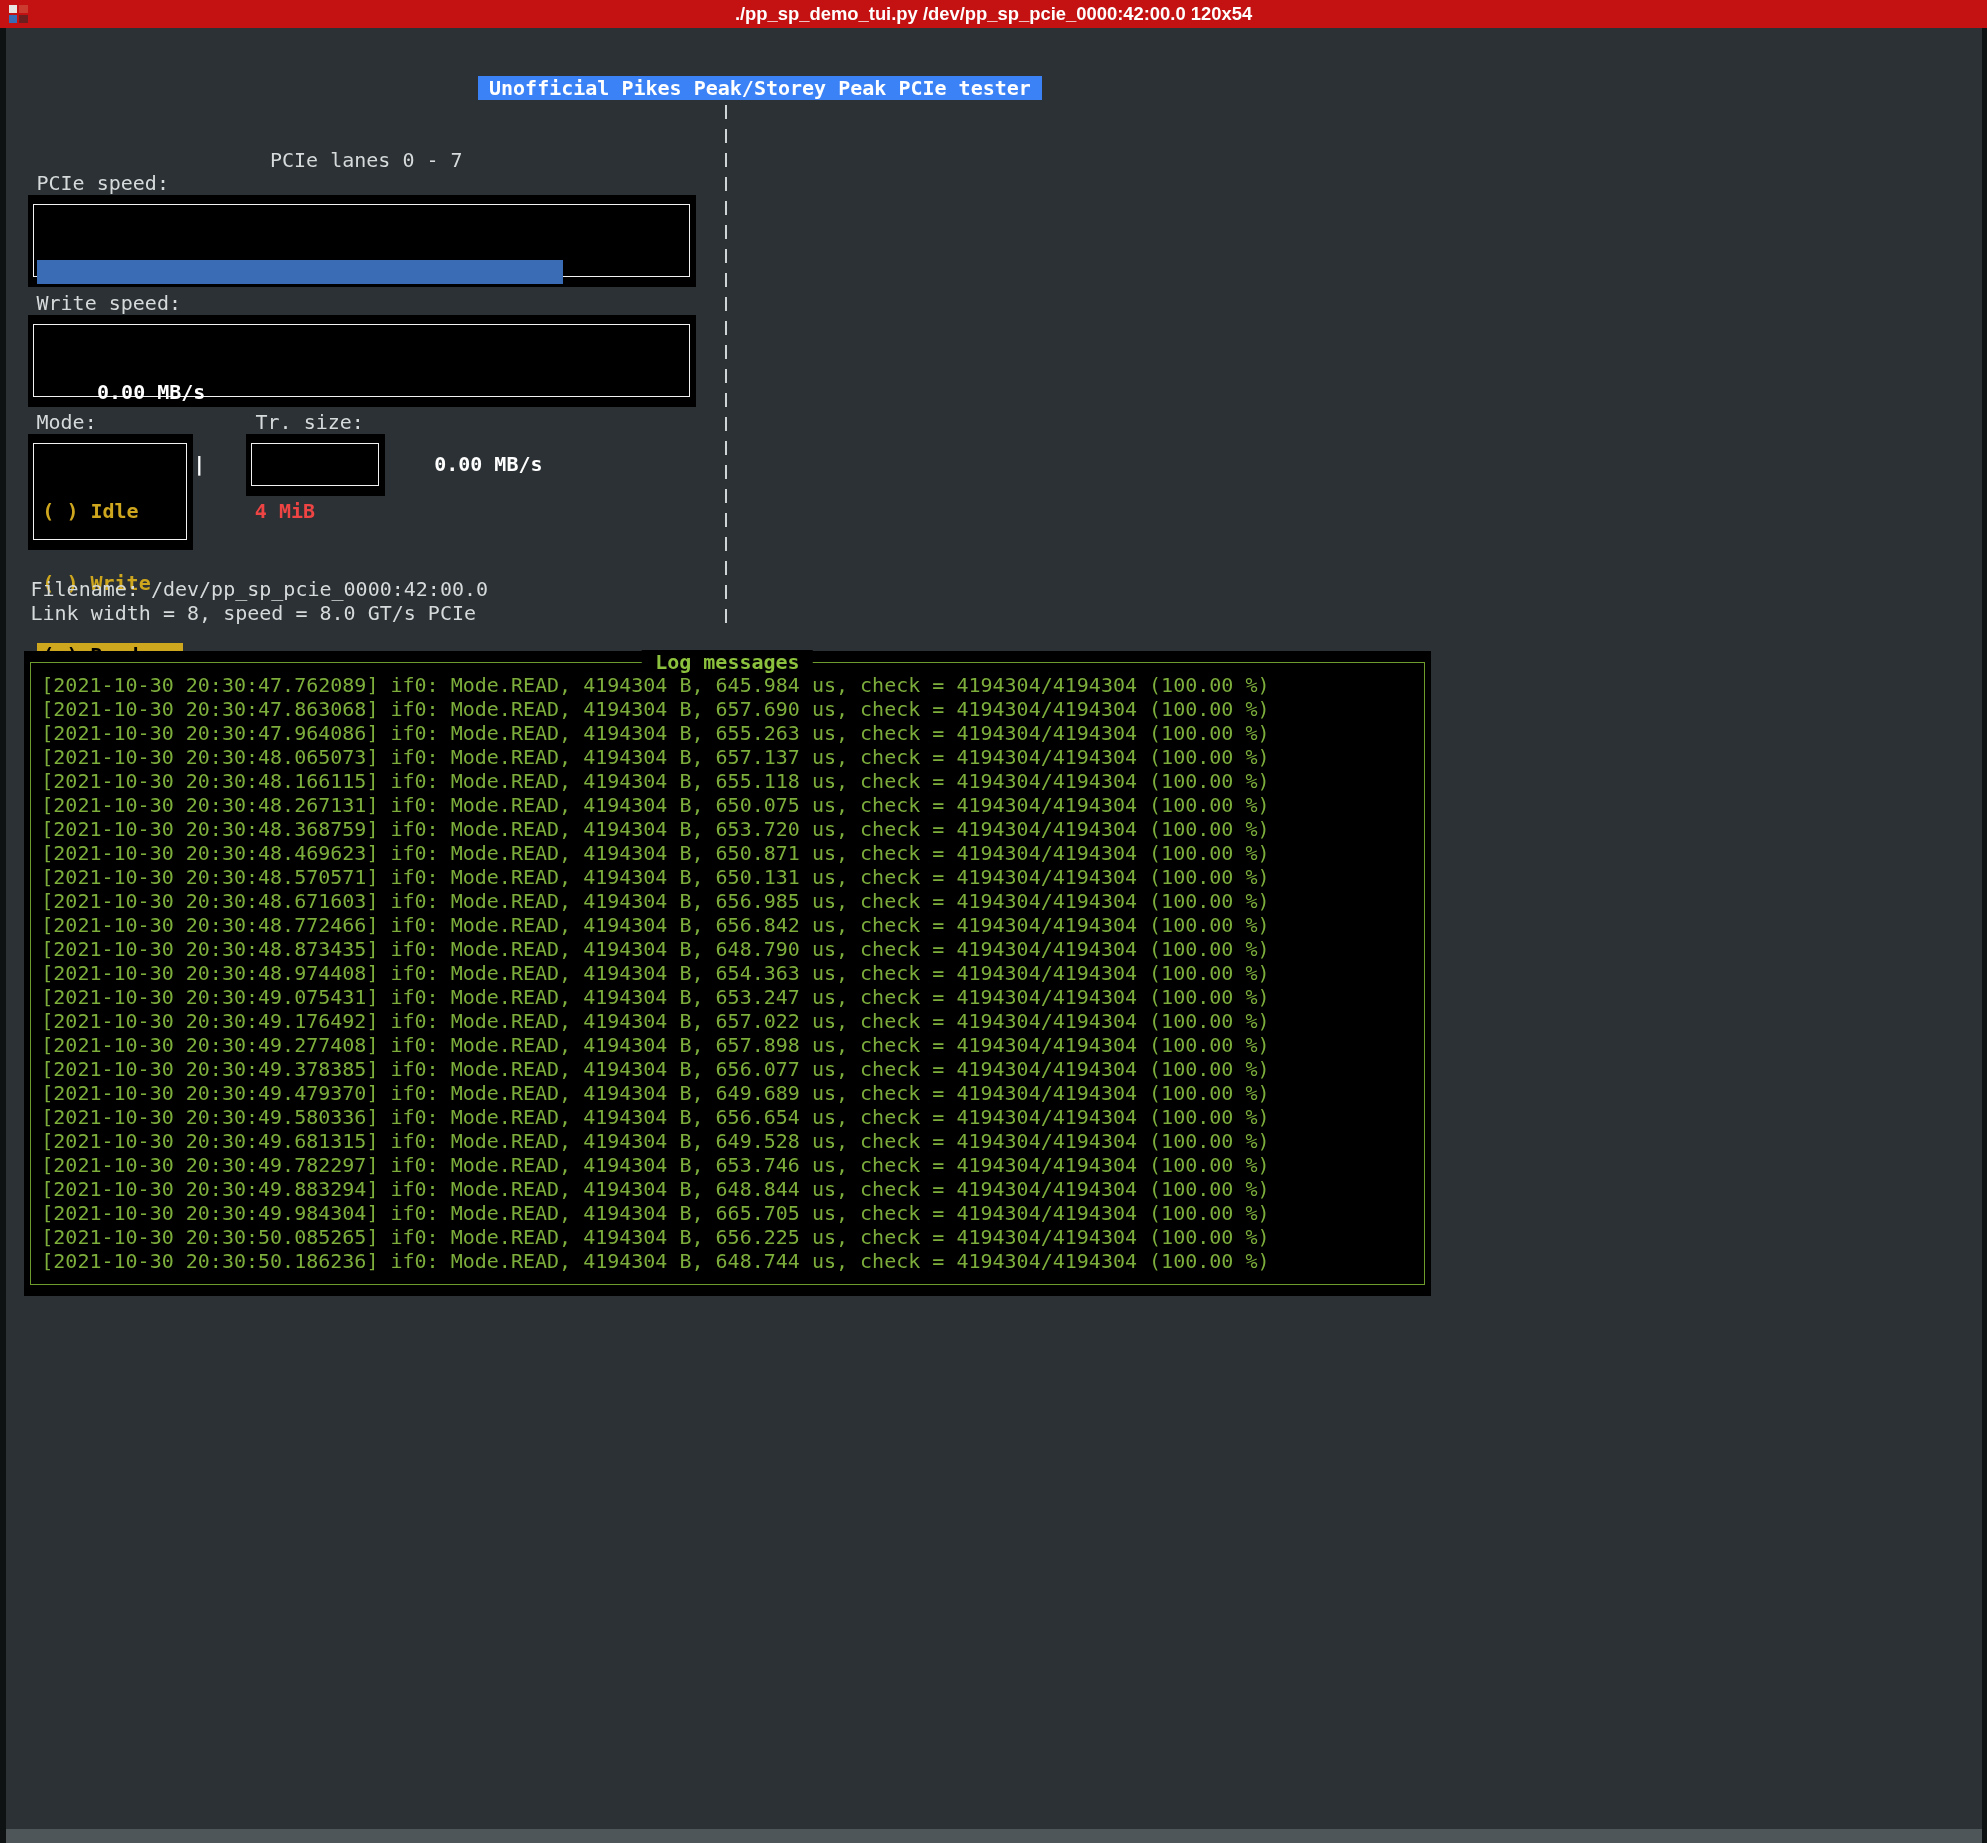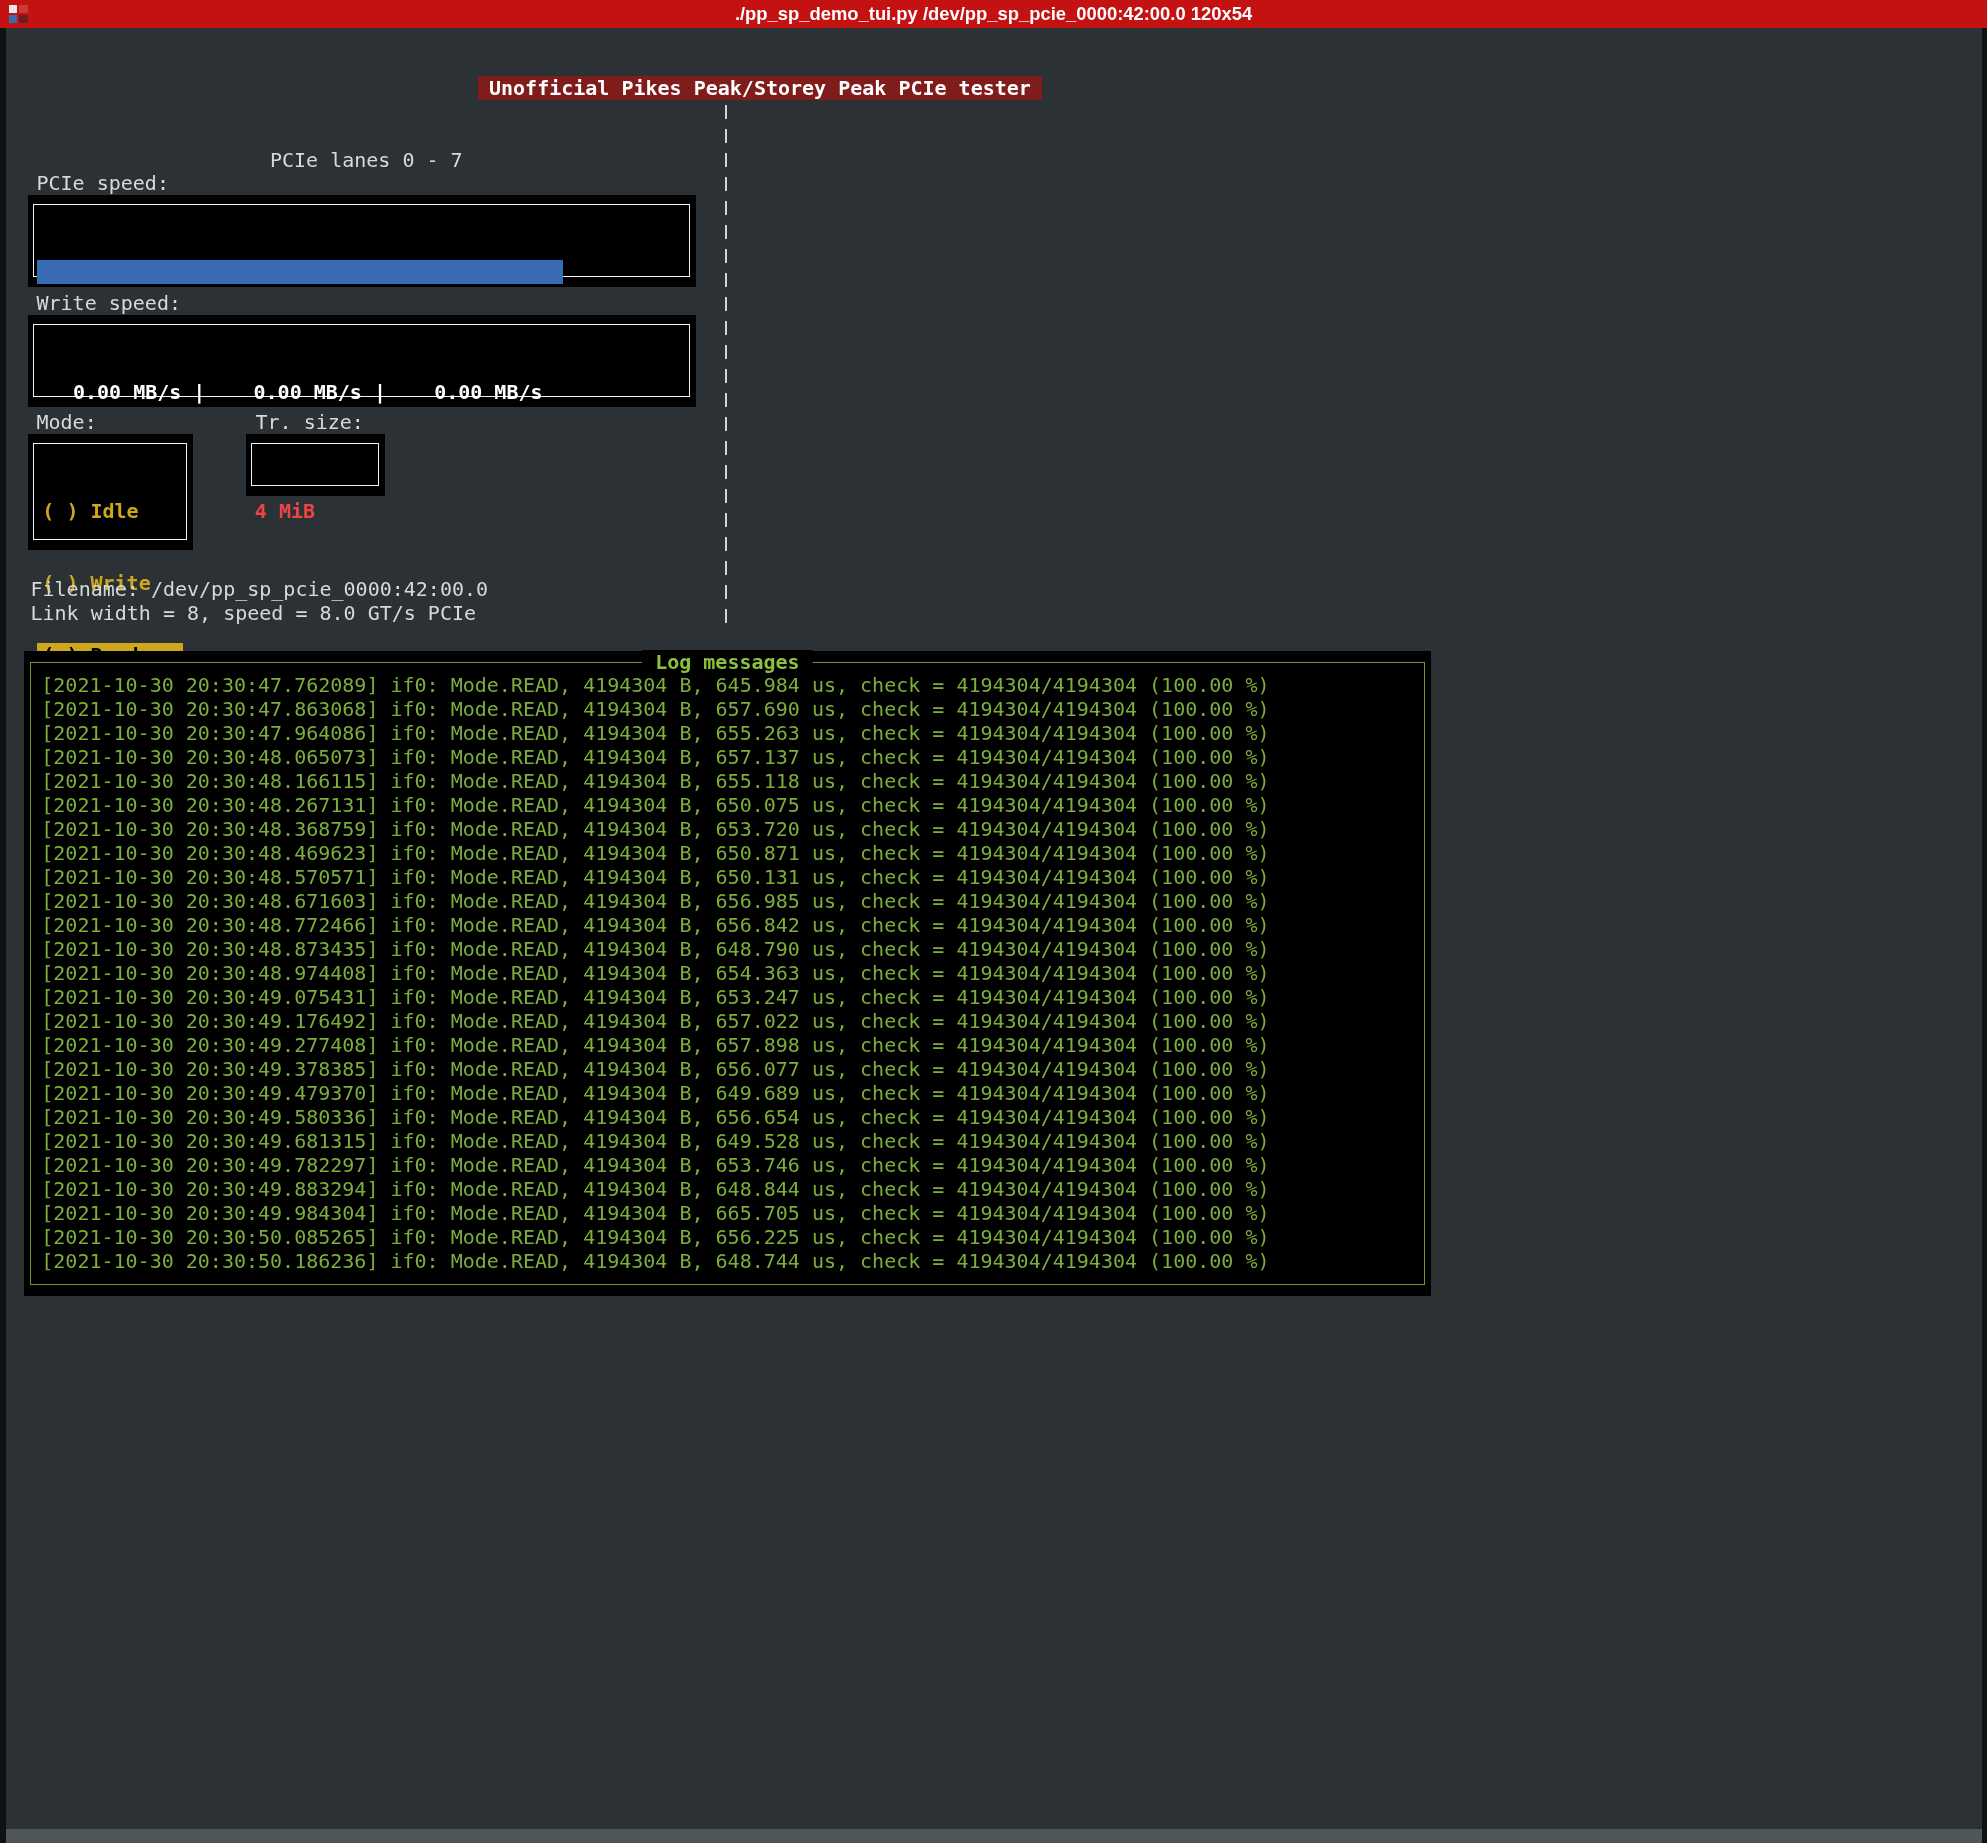--- a/index.html
+++ b/index.html
@@ -20,21 +20,21 @@
 
   
   .terminal { position:absolute; left:5.5px; top:27.5px; width:1976px; height:1802px; background:#2b3134;
               font-family:"DejaVu Sans Mono","Liberation Mono",monospace; font-size:20px; line-height:24px;
               color:#d6dadb; }
   .terminal div { white-space:pre; }
   .bottom-strip { position:absolute; left:5.5px; top:1829px; width:1976px; height:14.7px; background:#4e5659; }
 
   
   .app-title-row { position:absolute; left:1.8px; top:24px; width:1433px; text-align:center; }
-  .app-title { display:inline-block; background:#7f1d1d; color:#ffffff; font-weight:bold; padding:0 11px; }
+  .app-title { display:inline-block; background:#3b82f6; color:#ffffff; font-weight:bold; padding:0 11px; }
 
   
   .hdr-left  { position:absolute; left:1.8px;   top:72px; width:718px; text-align:center; }
   .hdr-right { position:absolute; left:726px; top:72px; width:718px; text-align:center; }
   .if-name { font-weight:bold; height:24px; }
   .if-lanes { height:24px; }
 
   
   .vsep { position:absolute; left:719px; top:77px; width:2.8px; height:525px;
           background:repeating-linear-gradient(to bottom,#cfd4d6 0 13.8px, transparent 13.8px 24px); }
@@ -108,20 +108,21 @@
           <div class="bar-fill" style="width: 81%;"></div>
           <div class="bar-text">6465.27 MB/s</div>
         </div>
         <div class="stats">6300.54 MB/s | 6419.75 MB/s | 6498.49 MB/s</div>
       </div>
     </div>
 
     <div class="lbl write-label">Write speed:</div>
     <div class="pbox write-box">
       <div class="pborder">
+        <div class="stats">     0.00 MB/s</div>
         <div class="stats">   0.00 MB/s |    0.00 MB/s |    0.00 MB/s</div>
       </div>
     </div>
 
     <div class="lbl mode-label">Mode:</div>
     <div class="lbl tr-label">Tr. size:</div>
 
     <div class="pbox mode-box">
       <div class="pborder">
         <div class="opt">( ) Idle</div>

